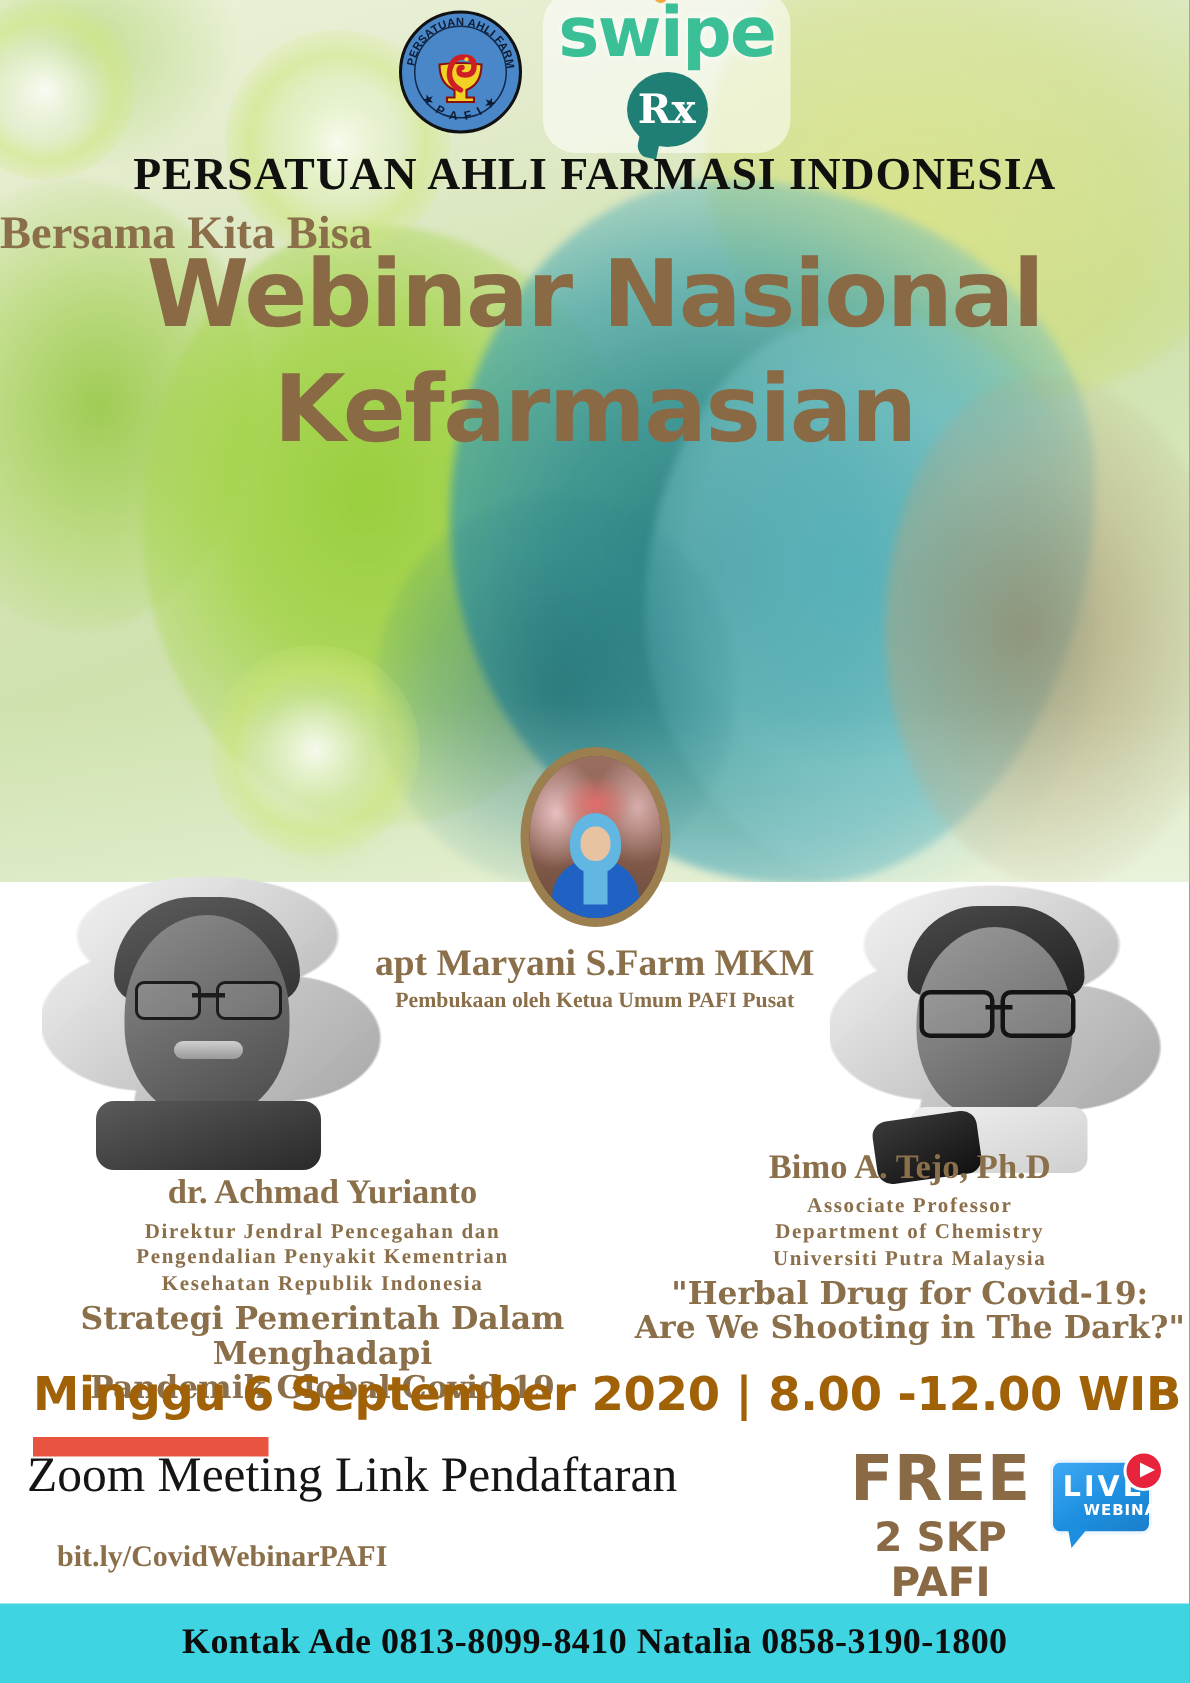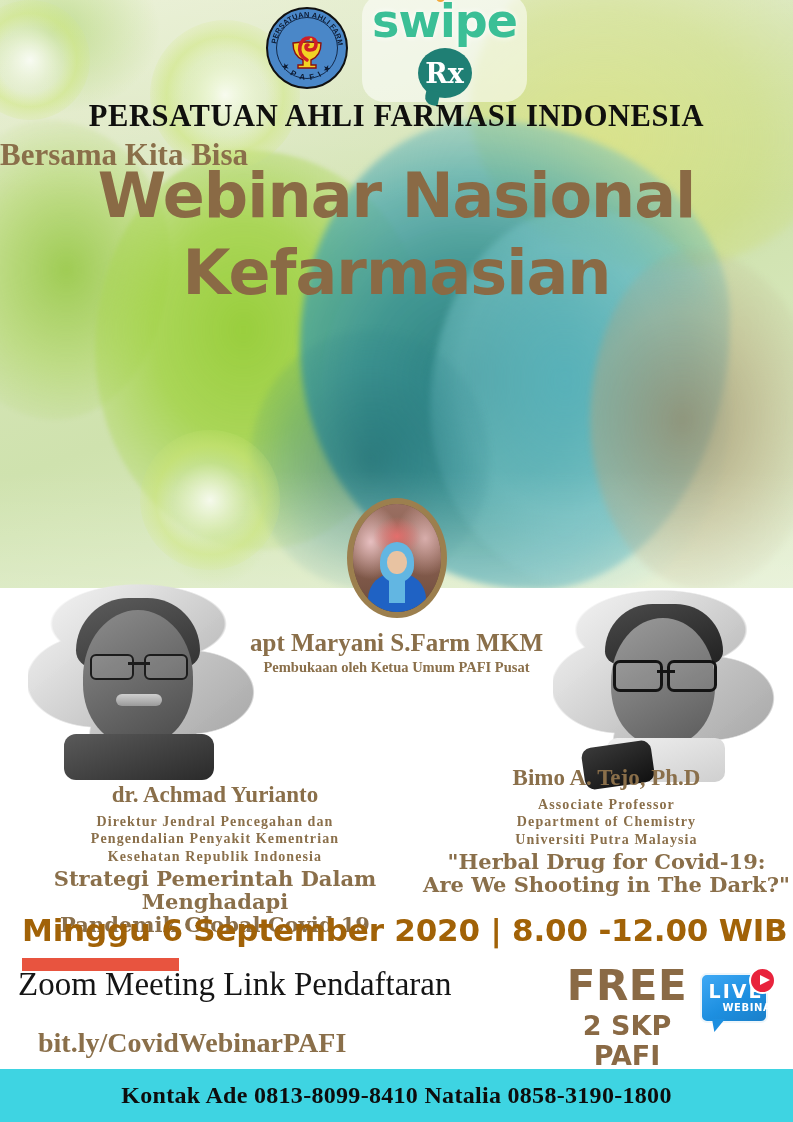--- a/index.html
+++ b/index.html
@@ -187,21 +187,21 @@
     line-height:1.1;margin-top:2px;}
 
   
   .date-line{position:absolute;left:22px;top:912px;
     font-family:"DejaVu Sans", sans-serif;font-weight:bold;font-size:31px;color:#a16207;
     letter-spacing:-.2px;}
   .red-bar{position:absolute;left:22px;top:958px;width:157px;height:13px;background:#e8543f;}
   .zoom-line{position:absolute;left:18px;top:966px;
     font-family:"Liberation Serif", serif;font-size:33px;color:#151515;}
   .bitly{position:absolute;left:38px;top:1027px;
-    font-family:"Liberation Serif", serif;font-weight:bold;font-size:28px;color:#8a6f4a;}
+    font-family:"Liberation Serif", serif;font-weight:bold;font-size:20px;color:#8a6f4a;}
 
   .free-block{position:absolute;left:552px;top:965px;width:150px;text-align:center;}
   .free-big{font-family:"DejaVu Sans", sans-serif;font-weight:bold;font-size:42px;
     color:#8a6a45;line-height:1;letter-spacing:.5px;}
   .free-sub{font-family:"DejaVu Sans", sans-serif;font-weight:bold;font-size:27px;
     color:#8a6a45;line-height:1.1;margin-top:4px;}
 
   .live-badge{position:absolute;left:698px;top:967px;width:78px;height:72px;}
   .live-card{position:absolute;left:2px;top:6px;width:68px;height:50px;border-radius:7px;
     background:linear-gradient(150deg,#3fa9f5 0%,#1d8fe0 55%,#1a7fc9 100%);

